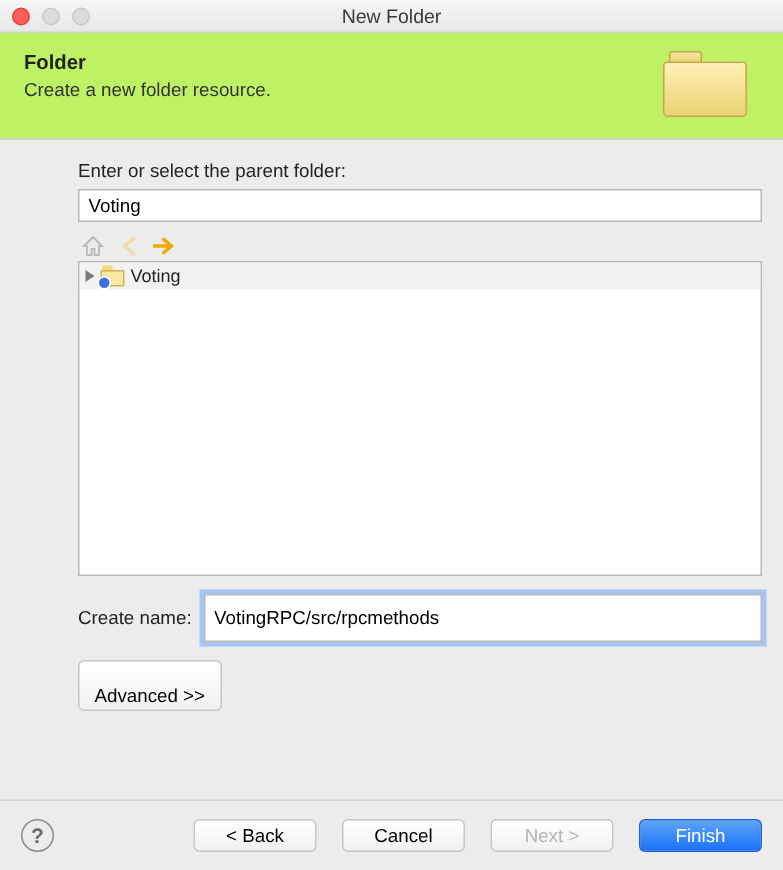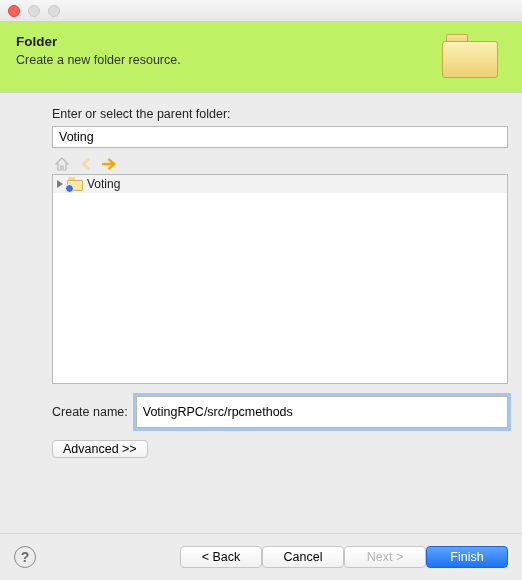--- a/index.html
+++ b/index.html
@@ -99,42 +99,42 @@
     background:#fff;
     padding:0 6px;
     font-size:12.5px;
     outline: 3px solid rgba(108,168,246,0.55);
     outline-offset: 0;
     border-radius:0;
   }
   .advanced-btn {
     margin-top:12px;
     height:18px;
-    padding: 0 10px;
+    padding: 16px 10px;
     background:linear-gradient(#ffffff,#f1f1f1);
     border:1px solid #c6c6c6;
     border-radius:4px;
     font-size:12.5px;
     cursor:pointer;
   }
   .footer {
     position:absolute; left:0; right:0; bottom:0;
     border-top:1px solid #d4d4d4;
     padding: 12px 14px;
     display:flex; align-items:center; justify-content:space-between;
     background:#ececec;
   }
   .help-icon {
     width:22px; height:22px; border-radius:50%;
     border:1.5px solid #8a8a8a;
     display:flex; align-items:center; justify-content:center;
     color:#6a6a6a; font-weight:bold; font-size:14px;
     cursor:pointer;
   }
-  .buttons { display:flex; gap:0; }
+  .buttons { display:flex; gap:17px; }
   .btn {
     min-width:82px; height:22px;
     border-radius:4px;
     border:1px solid #c6c6c6;
     background:linear-gradient(#ffffff,#f1f1f1);
     font-size:12.5px;
     cursor:pointer;
   }
   .btn.disabled { color:#b4b4b4; cursor:default;}
   .btn.primary {
@@ -145,20 +145,21 @@
 </style>
 </head>
 <body>
 
 <div class="titlebar">
   <div class="traffic">
     <div class="light red"></div>
     <div class="light grey"></div>
     <div class="light grey"></div>
   </div>
+  <div class="title">New Folder</div>
 </div>
 
 <div class="header">
   <div class="header-text">
     <h2>Folder</h2>
     <p>Create a new folder resource.</p>
   </div>
   <div class="folder-big">
     <div class="tab"></div>
       <div class="body"></div>

